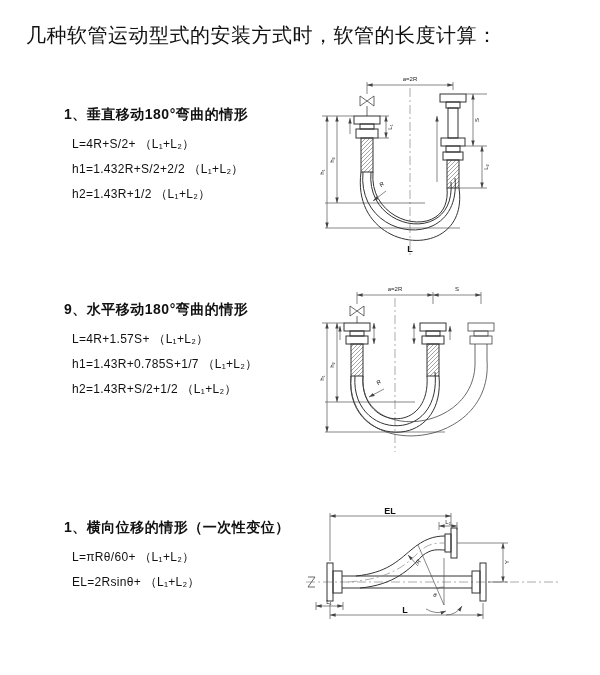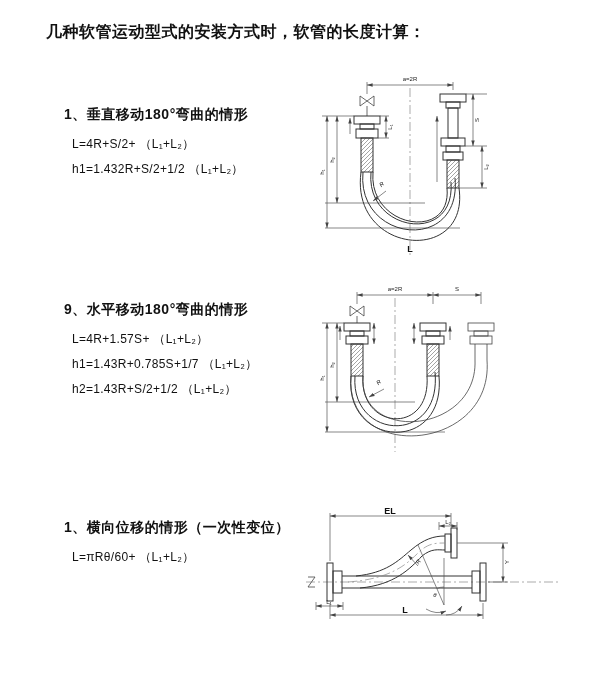--- a/index.html
+++ b/index.html
@@ -1,21 +1,21 @@
 <!DOCTYPE html>
 <html><head>
 <meta charset="utf-8">
 <style>
   html,body{margin:0;padding:0;}
   body{
     width:600px;height:675px;background:#ffffff;position:relative;overflow:hidden;
     font-family:"Liberation Sans","DejaVu Sans",sans-serif;color:#111;
   }
   .page-title{
-    position:absolute;left:46px;top:22px;font-size:16px;font-weight:bold;
+    position:absolute;left:26px;top:22px;font-size:20px;font-weight:normal;
     letter-spacing:.5px;white-space:nowrap;
   }
   .section{position:absolute;left:35px;width:300px;}
   .sec-heading{font-size:14px;font-weight:bold;margin-left:29px;margin-bottom:8px;white-space:nowrap;letter-spacing:.5px;}
   .formula{font-size:12px;margin-left:37px;line-height:25px;white-space:nowrap;letter-spacing:.3px;}
   .diag{position:absolute;}
   
   .pl{stroke:#333;stroke-width:1;fill:none;}
   .pl2{stroke:#444;stroke-width:.8;fill:none;}
   .dl{stroke:#555;stroke-width:.7;fill:none;}
@@ -24,33 +24,35 @@
   .lb-big{fill:#111;font-size:9px;font-weight:bold;font-family:"Liberation Sans",sans-serif;}
 </style>
 </head>
 <body>
 
 <div class="page-title">几种软管运动型式的安装方式时，软管的长度计算：</div>
 
 <div class="section" style="top:106px;">
   <div class="sec-heading">1、垂直移动180°弯曲的情形</div>
   <div class="formula">L=4R+S/2+ （L₁+L₂）</div>
-  <div class="formula">h1=1.432R+S/2+1/2 （L₁+L₂）</div>
+  <div class="formula">h1=1.432R+S/2+2/2 （L₁+L₂）</div>
+  <div class="formula">h2=1.43R+1/2 （L₁+L₂）</div>
 </div>
 
 <div class="section" style="top:301px;">
   <div class="sec-heading">9、水平移动180°弯曲的情形</div>
   <div class="formula">L=4R+1.57S+ （L₁+L₂）</div>
   <div class="formula">h1=1.43R+0.785S+1/7 （L₁+L₂）</div>
   <div class="formula">h2=1.43R+S/2+1/2 （L₁+L₂）</div>
 </div>
 
 <div class="section" style="top:519px;">
   <div class="sec-heading">1、横向位移的情形（一次性变位）</div>
   <div class="formula">L=πRθ/60+ （L₁+L₂）</div>
+  <div class="formula">EL=2Rsinθ+ （L₁+L₂）</div>
 </div>
 
 <svg class="diag" style="left:310px;top:70px;" width="290" height="190" viewBox="0 0 290 190">
   <defs>
     <pattern id="ht1" width="4" height="4" patternUnits="userSpaceOnUse">
       <path d="M0,4 l4,-4 M-1,1 l2,-2 M3,5 l2,-2" stroke="#666" stroke-width="0.6"></path>
     </pattern>
     <marker id="ar1" markerWidth="9" markerHeight="8" refX="8" refY="4" orient="auto-start-reverse">
       <path d="M0,1.5 L8,4 L0,6.5 z" fill="#444"></path>
     </marker>

